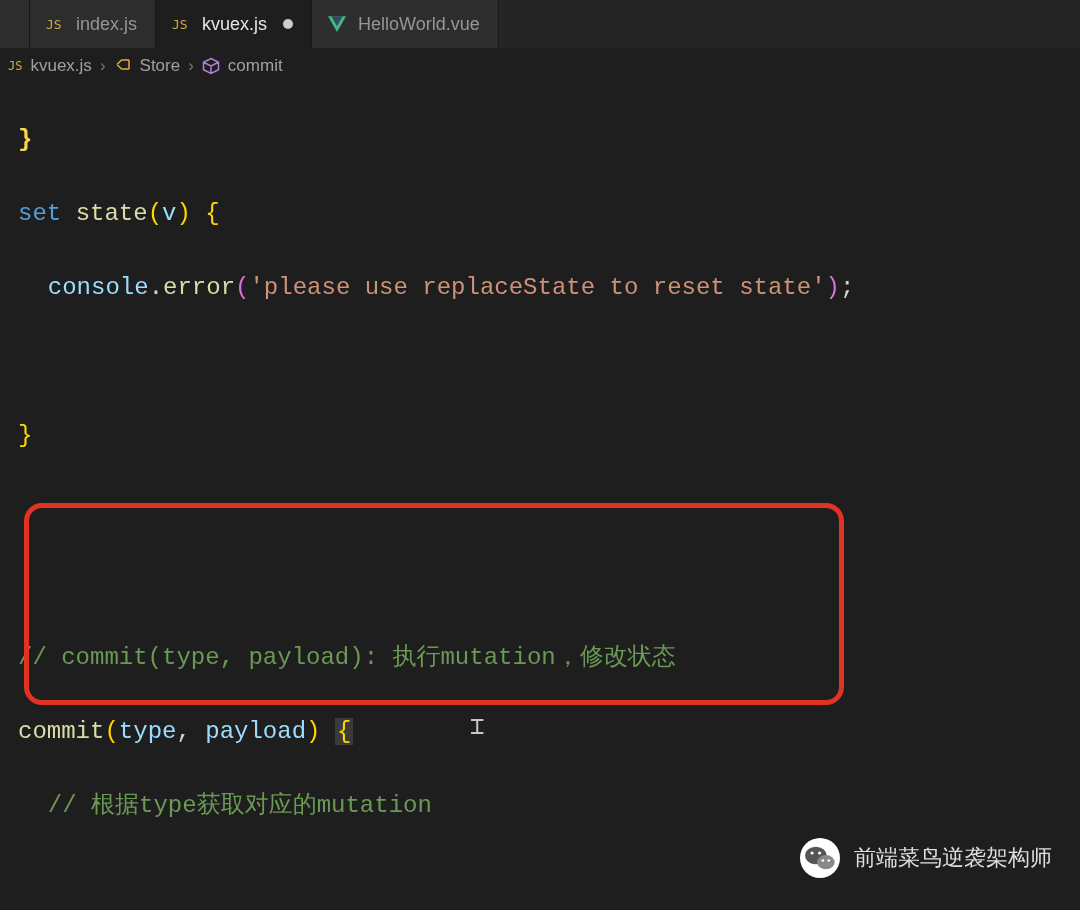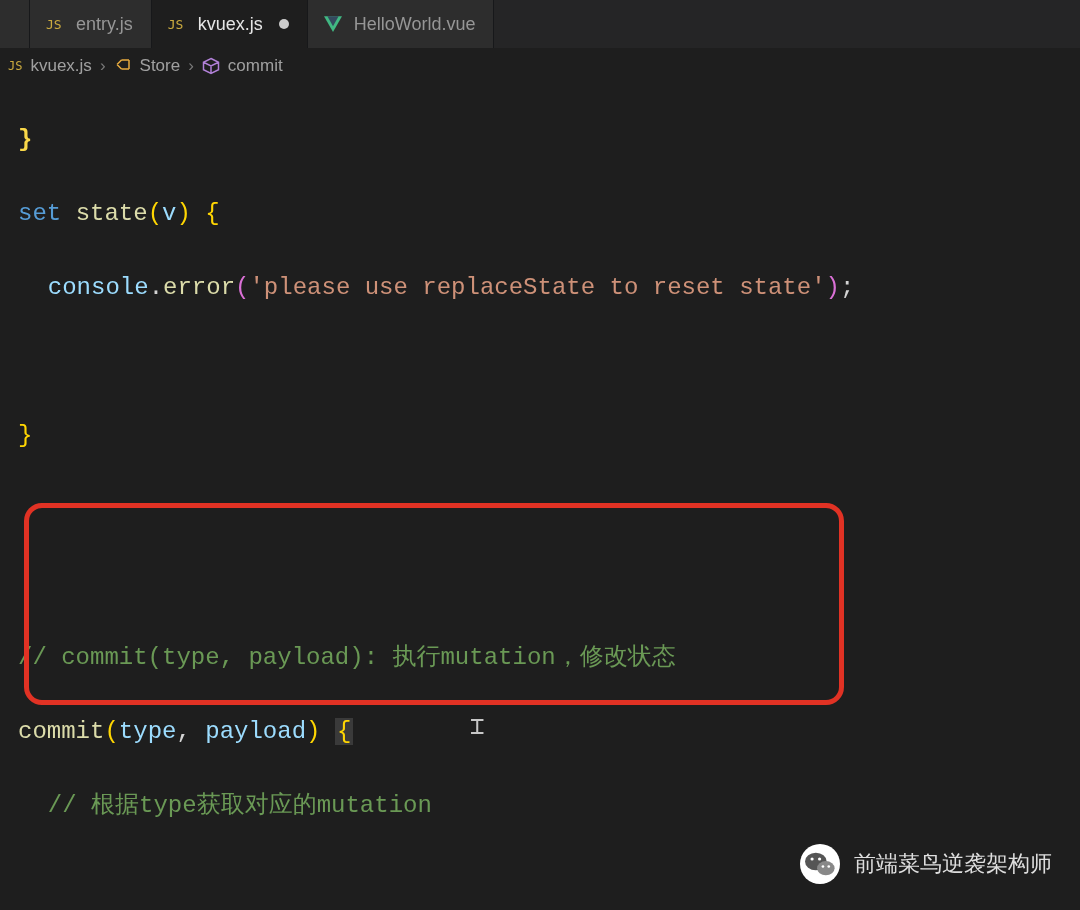--- a/index.html
+++ b/index.html
@@ -98,39 +98,39 @@
     position: absolute;
     border: 5px solid #e13224;
     border-radius: 18px;
     pointer-events: none;
   }
 
   
   .watermark {
     position: absolute;
     right: 28px;
-    bottom: 26px;
+    bottom: 32px;
     display: flex;
     align-items: center;
     gap: 14px;
     color: #dedede;
     font-family: Liberation Sans, sans-serif;
     font-size: 22px;
   }
   .wechat-icon svg { width: 40px; height: 40px; display:block; }
 </style>
 </head>
 <body>
 
 <div class="tabs">
   <div style="width:30px;background:#2d2d2d;border-right:1px solid #17181a;"></div>
 
   <div class="tab">
     <span class="icon js-badge">JS</span>
-    <span>entry.js</span>
+    <span>index.js</span>
   </div>
 
   <div class="tab active">
     <span class="icon js-badge">JS</span>
     <span>kvuex.js</span>
     <span class="dirty"></span>
   </div>
 
   <div class="tab">
     <span class="icon vue-logo">

